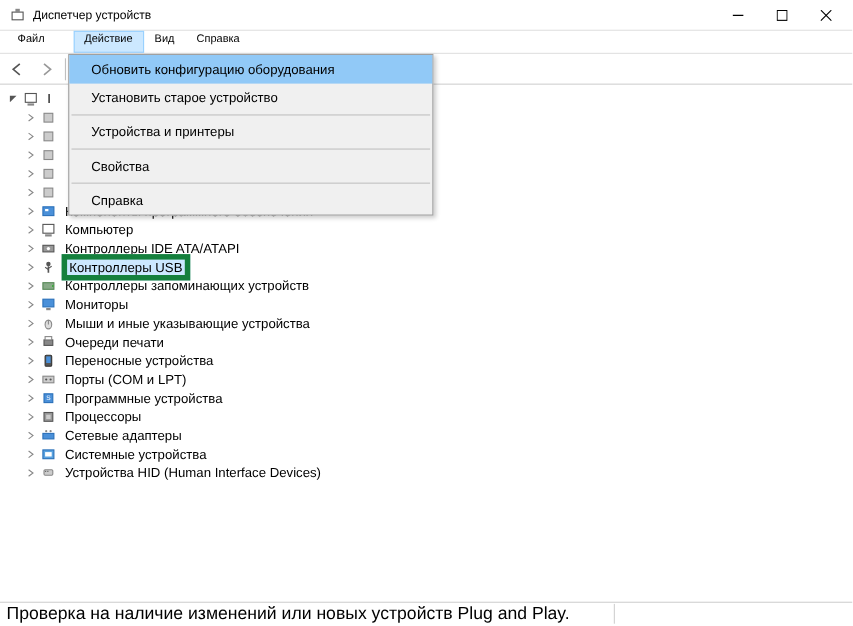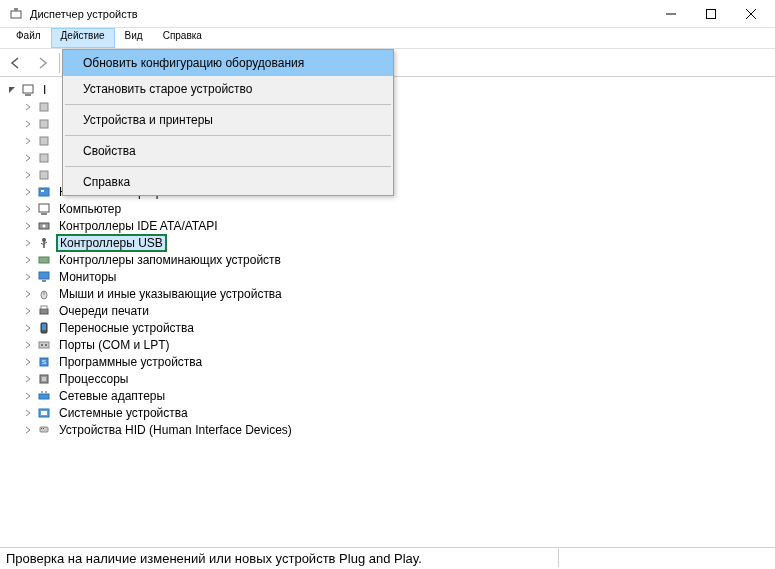--- a/index.html
+++ b/index.html
@@ -31,21 +31,21 @@
       cursor: pointer;
     }
     .menu-bar {
       display: flex; height: 21px;
       padding-left: 6px; border-bottom: 1px solid #e0e0e0;
     }
     .menu-item {
       padding: 2px 10px; cursor: pointer;
       font-size: 10px;
     }
-    .menu-item.active { background: #cce8ff; border: 1px solid #99d1ff; padding: 1px 9px; }
+    .menu-item.active { background: #cce8ff; border: 1px solid #99d1ff; padding: 1px 9px; margin-left: 16px; }
     .dropdown {
       position: absolute;
       top: 49px; left: 62px;
       width: 332px;
       background: #f0f0f0;
       border: 1px solid #a0a0a0;
       box-shadow: 2px 2px 4px rgba(0,0,0,0.2);
       z-index: 100;
     }
     .dropdown-item {
@@ -71,38 +71,38 @@
       left: 0;
       height: 465px;
       padding: 4px 0;
       overflow: auto;
     }
     .tree-row {
       display: flex; align-items: center;
       height: 17px; padding-left: 6px;
       cursor: pointer;
     }
-    .tree-row.selected .tree-label { background: #cce8ff; border: 2px solid #15803d; padding: 0 2px; }
+    .tree-row.selected .tree-label { background: #cce8ff; border: 5px solid #15803d; padding: 0 2px; }
     .expand-arrow {
       width: 12px; height: 12px;
       display: inline-flex; align-items: center; justify-content: center;
       margin-right: 2px; font-size: 9px; color: #666;
     }
     .tree-icon {
       width: 16px; height: 16px;
       display: inline-flex; align-items: center; justify-content: center;
       margin-right: 4px;
     }
     .tree-label { font-size: 12px; padding: 0 3px; }
     .indent-1 { padding-left: 22px; }
     .status-bar {
       position: absolute; bottom: 0; left: 0; right: 0;
       height: 22px; border-top: 1px solid #d0d0d0;
       display: flex; align-items: center;
-      padding: 0 6px; font-size: 13px;
+      padding: 0 6px; font-size: 16px;
     }
     .status-sep {
       position: absolute; right: 216px; bottom: 2px;
       width: 1px; height: 18px; background: #d0d0d0;
     }
   </style>
 </head>
 <body>
 
 <div class="title-bar">

